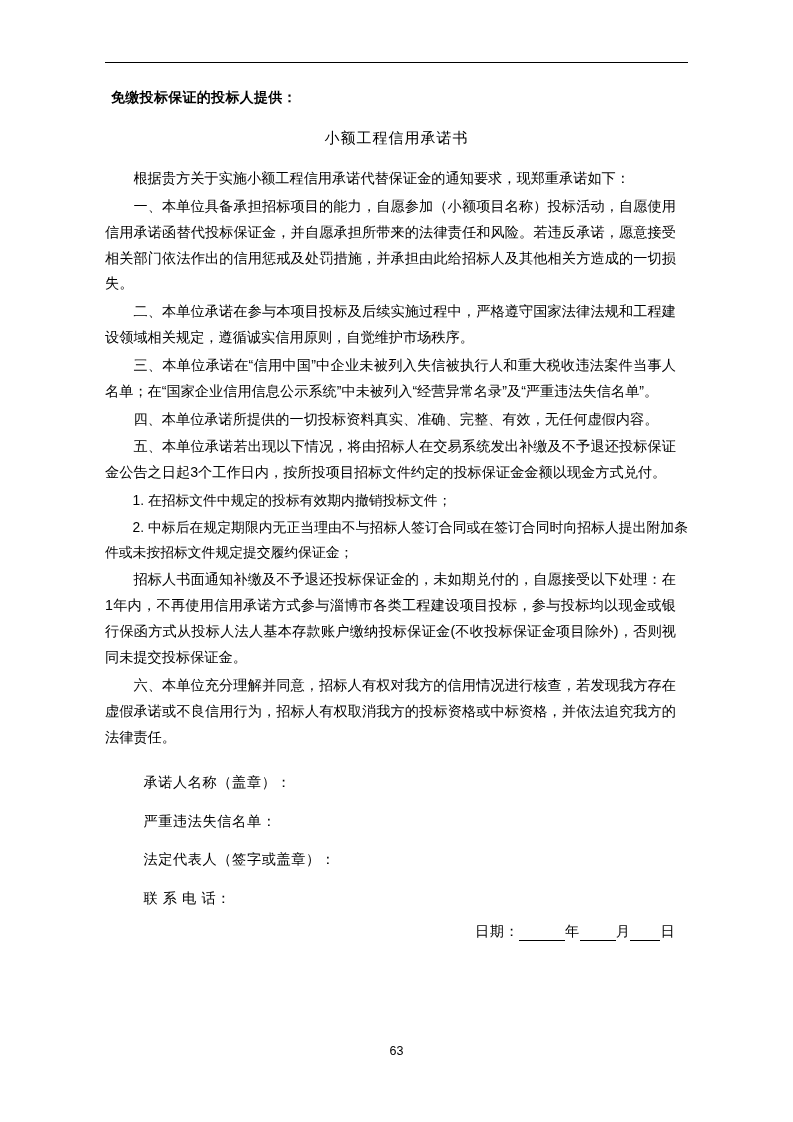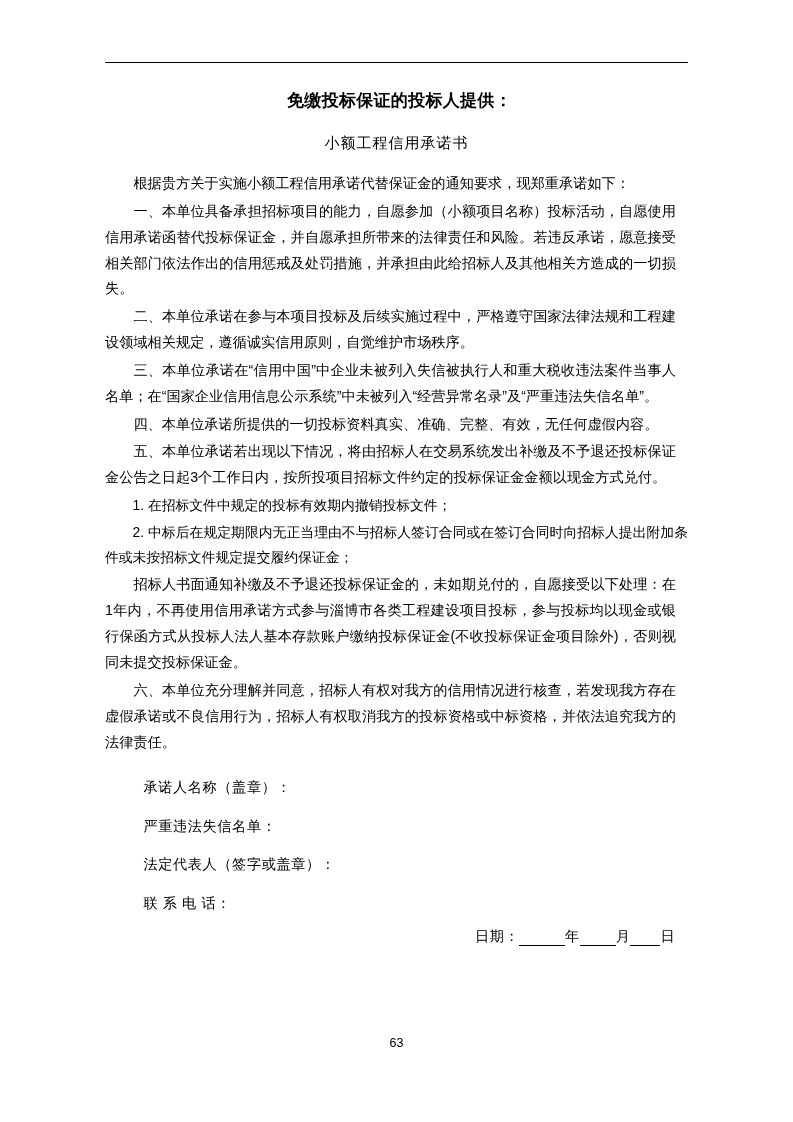--- a/index.html
+++ b/index.html
@@ -21,25 +21,24 @@
     padding: 62px 105px 0 105px;
     position: relative;
   }
   .top-rule {
     border-top: 1.6px solid #000;
     margin: 0 0 26px 0;
     width: 583px;
   }
   .section-head {
     font-weight: bold;
-    font-size: 17px;
+    font-size: 14px;
     letter-spacing: 0.3px;
     margin: 0 0 22px 6px;
     font-family: "Liberation Sans", "DejaVu Sans", sans-serif;
-    text-align: center;
   }
   .doc-title {
     text-align: center;
     font-weight: normal;
     font-size: 15px;
     letter-spacing: 1px;
     margin: 0 0 18px 0;
     font-family: "Liberation Sans", "DejaVu Sans", sans-serif;
   }
   p.para {
@@ -80,21 +79,21 @@
     display: inline-block;
     border-bottom: 1px solid #000;
     height: 1em;
     vertical-align: bottom;
   }
   .b1 { width: 46px; }
   .b2 { width: 36px; }
   .b3 { width: 30px; }
   .page-number {
     position: absolute;
-    bottom: 72px;
+    bottom: 64px;
     left: 0;
     width: 793px;
     text-align: center;
     font-size: 12.5px;
     font-family: "Liberation Sans", "DejaVu Sans", sans-serif;
   }
   .spacer-sm { height: 6px; }
 </style>
 </head>
 <body>

